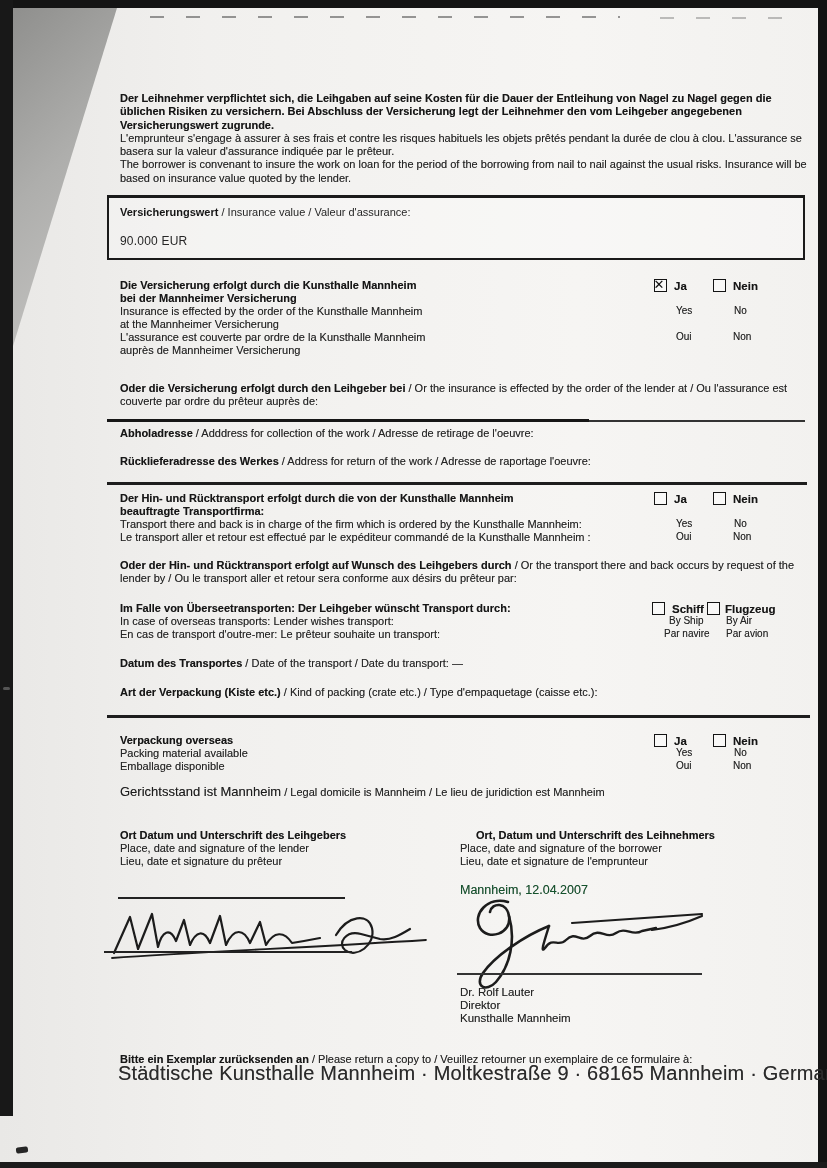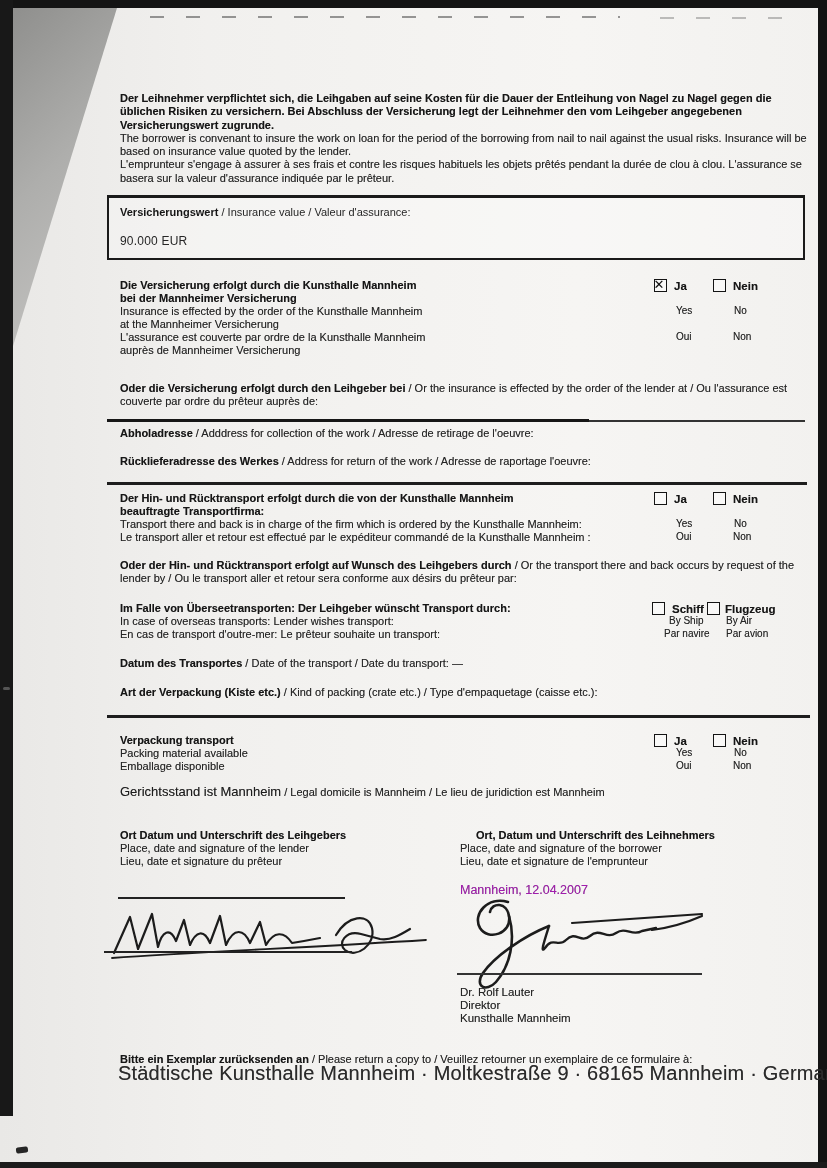--- a/index.html
+++ b/index.html
@@ -51,22 +51,22 @@
 <div class="edge-right"></div>
 <div class="edge-bottom"></div>
 <div class="corner-fold"></div>
 <div class="smudge" style="left:150px;top:16px;width:470px;"></div>
 <div class="smudge" style="left:660px;top:17px;width:125px;opacity:.6;"></div>
 <div class="mark" style="left:16px;top:1147px;width:12px;height:6px;transform:rotate(-8deg);"></div>
 <div class="mark" style="left:3px;top:687px;width:7px;height:3px;background:#555;"></div>
 
 <div class="abs txt para" style="left:120px;top:92px;width:693px;">
   <p class="b">Der Leihnehmer verpflichtet sich, die Leihgaben auf seine Kosten für die Dauer der Entleihung von Nagel zu Nagel gegen die üblichen Risiken zu versichern. Bei Abschluss der Versicherung legt der Leihnehmer den vom Leihgeber angegebenen Versicherungswert zugrunde.</p>
+  <p>L'emprunteur s'engage à assurer à ses frais et contre les risques habituels les objets prêtés pendant la durée de clou à clou. L'assurance se basera sur la valeur d'assurance indiquée par le prêteur.</p>
   <p>The borrower is convenant to insure the work on loan for the period of the borrowing from nail to nail against the usual risks. Insurance will be based on insurance value quoted by the lender.</p>
-  <p>L'emprunteur s'engage à assurer à ses frais et contre les risques habituels les objets prêtés pendant la durée de clou à clou. L'assurance se basera sur la valeur d'assurance indiquée par le prêteur.</p>
 </div>
 
 <div class="vbox">
   <div class="vlabel">
     <span class="b">Versicherungswert</span><span> / Insurance value / Valeur d'assurance:</span>
   </div>
   <div class="vvalue">90.000 EUR</div>
 </div>
 
 <div class="line b" style="left:120px;top:279px;">Die Versicherung erfolgt durch die Kunsthalle Mannheim</div>
@@ -143,21 +143,21 @@
 <div class="abs sub" style="left:726px;top:628px;">Par avion</div>
 
 <div class="line" style="left:120px;top:657px;">
   <span class="b">Datum des Transportes</span><span> / Date of the transport / Date du transport: —</span>
 </div>
 <div class="line" style="left:120px;top:686px;">
   <span class="b">Art der Verpackung (Kiste etc.)</span><span> / Kind of packing (crate etc.) / Type d'empaquetage (caisse etc.):</span>
 </div>
 
 <div class="divider" style="left:107px;top:715px;width:703px;height:2.5px;background:#1d1d1d;"></div>
-<div class="line b" style="left:120px;top:734px;">Verpackung transport</div>
+<div class="line b" style="left:120px;top:734px;">Verpackung overseas</div>
 <div class="line" style="left:120px;top:747px;">Packing material available</div>
 <div class="line" style="left:120px;top:760px;">Emballage disponible</div>
 
 <div class="abs cbrow" style="left:654px;top:734px;">
   <span class="cbox"></span>
   <span class="cblabel">Ja</span>
 </div>
 <div class="abs cbrow" style="left:713px;top:734px;">
   <span class="cbox"></span>
   <span class="cblabel">Nein</span>
@@ -172,21 +172,21 @@
 </div>
 
 <div class="line b" style="left:120px;top:829px;">Ort Datum und Unterschrift des Leihgebers</div>
 <div class="line" style="left:120px;top:842px;">Place, date and signature of the lender</div>
 <div class="line" style="left:120px;top:855px;">Lieu, date et signature du prêteur</div>
 
 <div class="line b" style="left:476px;top:829px;">Ort, Datum und Unterschrift des Leihnehmers</div>
 <div class="line" style="left:460px;top:842px;">Place, date and signature of the borrower</div>
 <div class="line" style="left:460px;top:855px;">Lieu, date et signature de l'emprunteur</div>
 
-<div class="line" style="left:460px;top:884px;font-size:12.5px;color:#a21caf;">Mannheim, 12.04.2007</div>
+<div class="line" style="left:460px;top:884px;font-size:12.5px;color:#14532d;">Mannheim, 12.04.2007</div>
 
 <div class="sigline" style="left:118px;top:897px;width:227px;height:2px;"></div>
 <svg class="sig abs" style="left:108px;top:901px;" width="390" height="64" viewBox="0 0 390 64">
   <path stroke-width="2.2" d="M6,52 L22,16 L30,48 L44,13 L50,46 C54,30 62,26 68,40 L76,19 L82,44 C88,30 96,28 102,42 L112,15 L118,44 C126,26 136,28 142,42 L152,21 L158,44 C166,30 176,30 184,42 L196,40 L212,37"></path>
   <path stroke-width="2.2" d="M228,34 C240,14 260,12 264,27 C268,44 248,58 237,49 C229,42 238,29 253,33 L272,38 C282,40 292,34 302,28"></path>
   <path stroke-width="1.8" d="M4,57 C90,51 210,46 318,39"></path>
 </svg>
 <div class="sigline" style="left:104px;top:951px;width:248px;height:2.2px;"></div>
 
 <svg class="sig abs" style="left:452px;top:890px;" width="262" height="100" viewBox="0 0 262 100">

